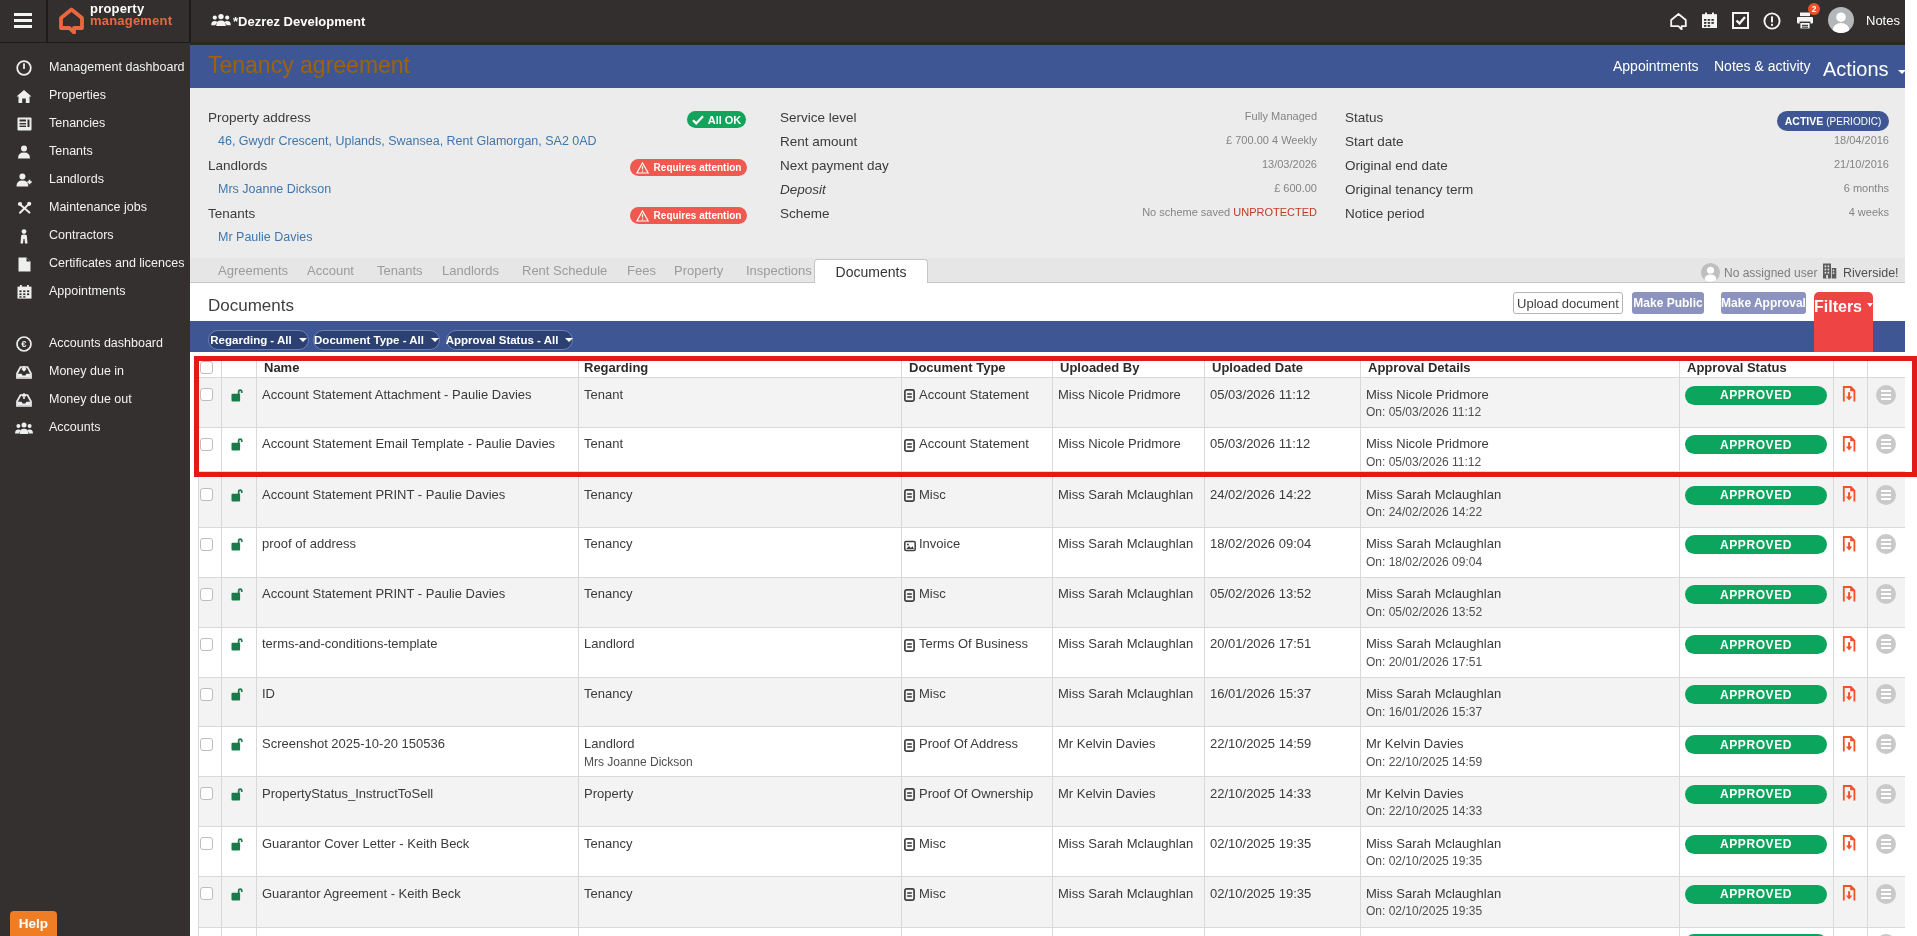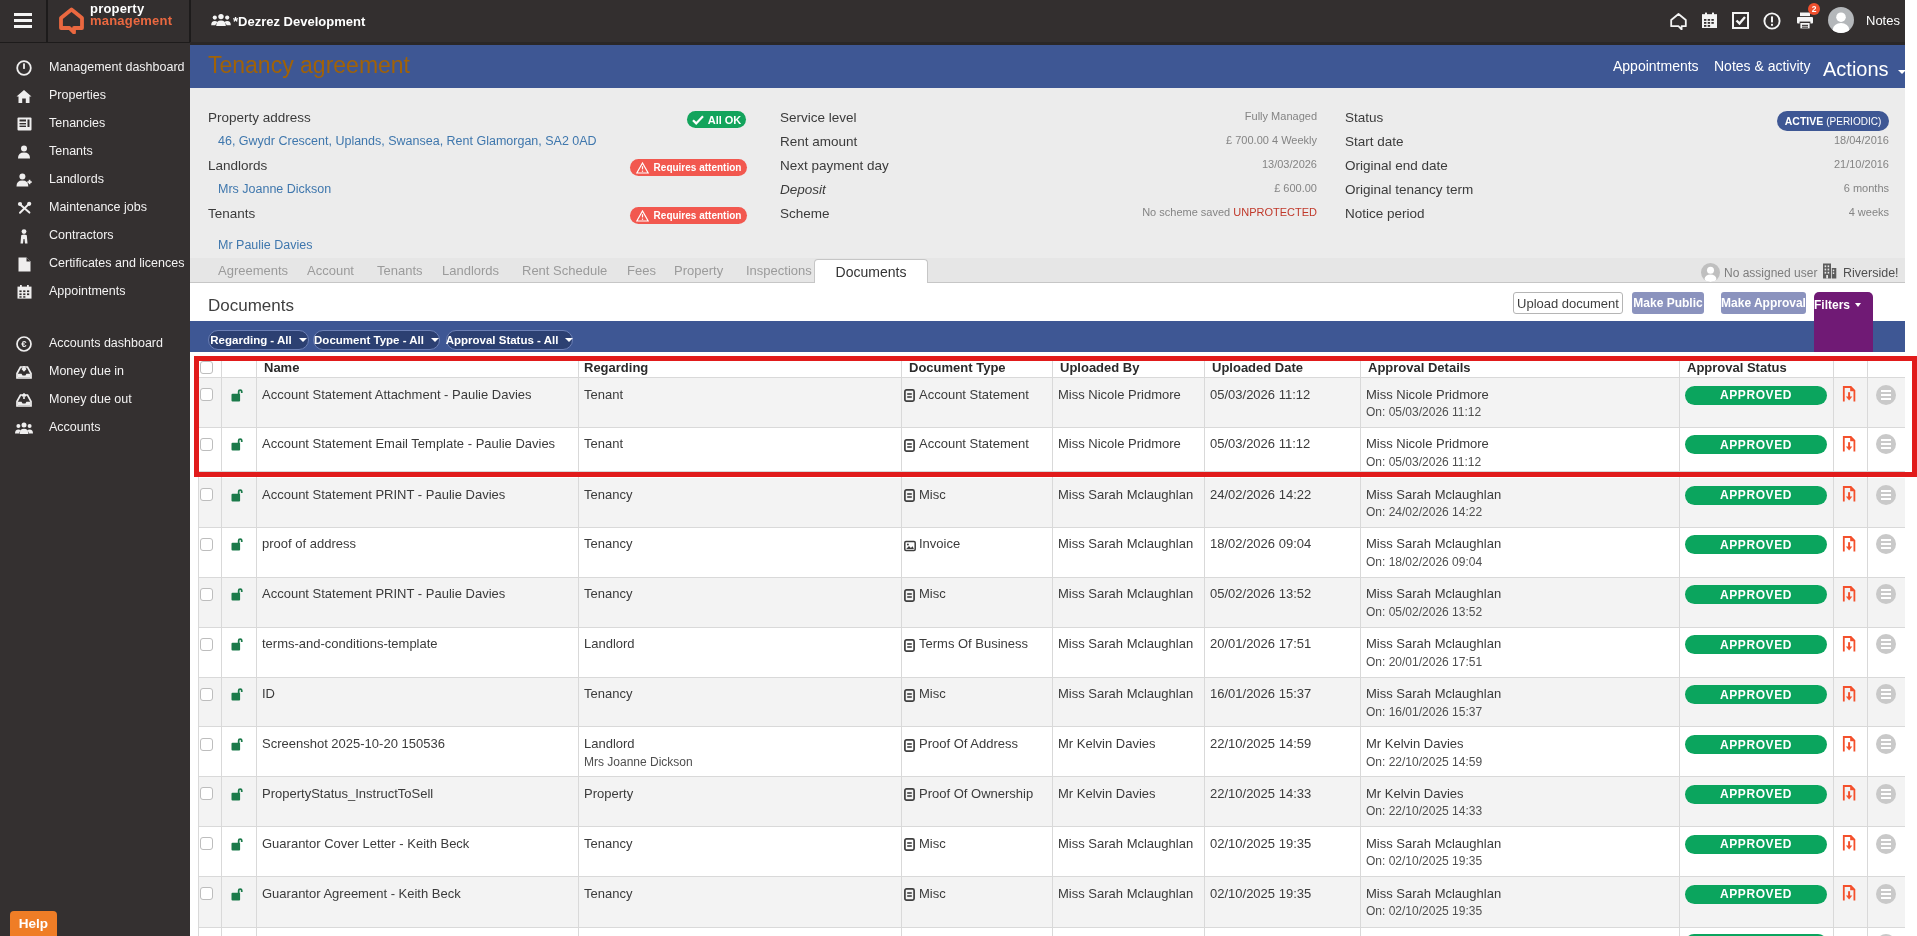--- a/index.html
+++ b/index.html
@@ -231,21 +231,21 @@
 <div class="ab" style="left:208px;top:52px;font-size:23px;color:#a16207">Tenancy agreement</div>
 <div class="ab" style="left:1613px;top:58px;font-size:14px;color:#fff">Appointments</div>
 <div class="ab" style="left:1714px;top:58px;font-size:14px;color:#fff">Notes &amp; activity</div>
 <div class="ab" style="left:1823px;top:58px;font-size:20px;color:#fff">Actions <span class="caret" style="margin-left:4px;vertical-align:2px"></span></div>
 <div class="ab" style="left:190px;top:88px;width:1727px;height:170px;background:#ececec"></div>
 <div class="ab lbl" style="left:208px;top:110px;white-space:nowrap;">Property address</div>
 <div class="ab lnk" style="left:218px;top:134px;white-space:nowrap;">46, Gwydr Crescent, Uplands, Swansea, Rent Glamorgan, SA2 0AD</div>
 <div class="ab lbl" style="left:208px;top:158px;white-space:nowrap;">Landlords</div>
 <div class="ab lnk" style="left:218px;top:182px;white-space:nowrap;">Mrs Joanne Dickson</div>
 <div class="ab lbl" style="left:208px;top:206px;white-space:nowrap;">Tenants</div>
-<div class="ab lnk" style="left:218px;top:230px;white-space:nowrap;margin-top:8px;">Mr Paulie Davies</div>
+<div class="ab lnk" style="left:218px;top:230px;white-space:nowrap;">Mr Paulie Davies</div>
 <div class="ab pill" style="left:687px;top:111px;width:59px;height:17px;background:#13a45c;gap:4px">
       <svg width="12" height="10" viewBox="0 0 12 10">
         <path d="M1 5.2 L4.2 8.4 L11 1.2" fill="none" stroke="#fff" stroke-width="2.2"></path>
       </svg>
       <span>All OK</span>
     </div>
 <div class="ab pill" style="left:630px;top:159px;width:117px;height:17px;background:#f2584f;gap:5px;font-size:10px">
       <svg width="13" height="12" viewBox="0 0 13 12">
         <path d="M6.5 1 L12.2 11 L0.8 11 Z" fill="none" stroke="#fff" stroke-width="1.2"></path>
         <rect x="5.9" y="4.2" width="1.2" height="3.2" fill="#fff"></rect>
@@ -321,21 +321,21 @@
           <rect x="10.8" y="9.4" width="1.4" height="1.6"></rect>
         </g>
       </svg></div>
 <div class="ab" style="left:1843px;top:266px;font-size:12.5px;color:#4f4f4f">Riverside!</div>
 <div class="ab" style="left:190px;top:283px;width:1727px;height:38px;background:#fff"></div>
 <div class="ab" style="left:208px;top:296px;font-size:17px;color:#3f3f3f">Documents</div>
 <div class="hbtn" style="left:1513px;top:292px;width:110px;background:#fff;border:1px solid #b5b5b5;color:#3f3f3f">Upload document</div>
 <div class="hbtn" style="left:1632px;top:292px;width:72px;background:#8b93be;color:#fff;font-weight:bold;font-size:12px">Make Public</div>
 <div class="hbtn" style="left:1721px;top:292px;width:85px;background:#8b93be;color:#fff;font-weight:bold;font-size:12px">Make Approval</div>
 <div class="ab" style="left:190px;top:321px;width:1727px;height:31px;background:#3e5794"></div>
-<div class="ab" style="left:1814px;top:292px;width:59px;height:60px;background:#701a75;border-radius:5px 5px 0 0;color:#fff;font-weight:bold;font-size:12px;display:flex;align-items:flex-start;padding-top:6px">Filters<span class="caret" style="margin-left:5px;margin-top:5px;border-left-width:3.5px;border-right-width:3.5px;border-top-width:4px"></span></div>
+<div class="ab" style="left:1814px;top:292px;width:59px;height:60px;background:#ef4444;border-radius:5px 5px 0 0;color:#fff;font-weight:bold;font-size:16px;display:flex;align-items:flex-start;padding-top:6px">Filters<span class="caret" style="margin-left:5px;margin-top:5px;border-left-width:3.5px;border-right-width:3.5px;border-top-width:4px"></span></div>
 <div class="fpill" style="left:208px;width:101px">Regarding - All<span class="caret"></span></div>
 <div class="fpill" style="left:313px;width:127px">Document Type - All<span class="caret"></span></div>
 <div class="fpill" style="left:446px;width:127px">Approval Status - All<span class="caret"></span></div>
 
 <div class="ab" style="left:190px;top:352px;width:1727px;height:584px;background:#fff"></div>
 <div class="ab" style="left:198px;top:356px;width:1708px;height:22px;background:#fff;border-bottom:1px solid #d9d9d9"></div>
 <div class="hdr" style="left:264px;top:360px">Name</div>
 <div class="hdr" style="left:584px;top:360px">Regarding</div>
 <div class="hdr" style="left:909px;top:360px">Document Type</div>
 <div class="hdr" style="left:1060px;top:360px">Uploaded By</div>

